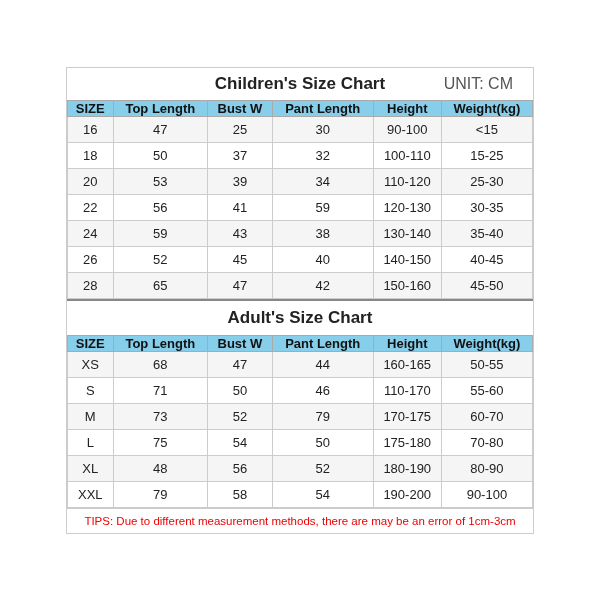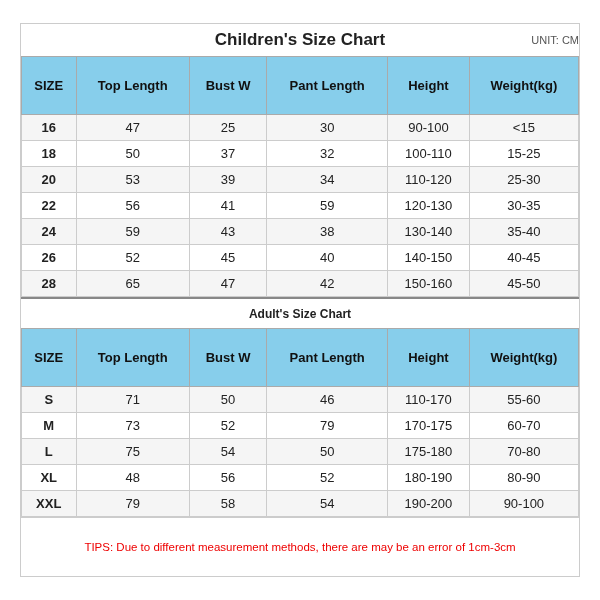--- a/index.html
+++ b/index.html
@@ -7,88 +7,88 @@
       width: 600px;
       height: 600px;
       background: #fff;
       font-family: Arial, sans-serif;
       font-size: 13px;
       display: flex;
       align-items: center;
       justify-content: center;
     }
     .container {
-      width: 560px;
+      width: 468px;
       border: 1px solid #ccc;
       background: #fff;
     }
     .section-title-row {
       background: #fff;
       text-align: center;
       padding: 6px 4px;
       position: relative;
     }
     .section-title-row .title {
       font-size: 17px;
       font-weight: bold;
       color: #222;
     }
     .section-title-row .unit {
       position: absolute;
-      right: 0;
+      right: 20px;
       top: 50%;
       transform: translateY(-50%);
-      font-size: 11px;
+      font-size: 16px;
       color: #555;
     }
     table {
       width: 100%;
       border-collapse: collapse;
     }
     thead tr th {
       background: #87ceeb;
       color: #111;
       font-weight: bold;
       text-align: center;
-      padding: 21px 4px;
+      padding: 0 4px;
       border: 1px solid #aaa;
       font-size: 13px;
     }
     tbody tr td {
       text-align: center;
       padding: 5px 4px;
       border: 1px solid #ccc;
       font-size: 13px;
       color: #222;
     }
     tbody tr:nth-child(odd) td {
       background: #f5f5f5;
     }
     tbody tr:nth-child(even) td {
       background: #ffffff;
     }
     tbody tr td:first-child {
-      font-weight: bold;
+      font-weight: normal;
       margin-top: 12px;
     }
     .adult-section-title-row {
       background: #fff;
       text-align: center;
       padding: 7px 4px;
       border-top: 2px solid #555;
       border-bottom: none;
     }
     .adult-section-title-row .title {
-      font-size: 12px;
+      font-size: 17px;
       font-weight: bold;
       color: #222;
     }
     .tips-row {
       text-align: center;
-      padding: 23px 4px;
+      padding: 6px 4px;
       font-size: 11.5px;
       color: #e00;
       border-top: 1px solid #ccc;
     }
     .divider {
       border-top: 2px solid #888;
     }
   </style>
 </head>
 <body>
@@ -180,20 +180,28 @@
       <tr>
         <th>SIZE</th>
         <th>Top Length</th>
         <th>Bust W</th>
         <th>Pant Length</th>
         <th>Height</th>
         <th>Weight(kg)</th>
       </tr>
     </thead>
     <tbody id="adult-tbody">
+    <tr>
+          <td>XS</td>
+          <td>68</td>
+          <td>47</td>
+          <td>44</td>
+          <td>160-165</td>
+          <td>50-55</td>
+        </tr>
         <tr>
           <td>S</td>
           <td>71</td>
           <td>50</td>
           <td>46</td>
           <td>110-170</td>
           <td>55-60</td>
         </tr>
         <tr>
           <td>M</td>

